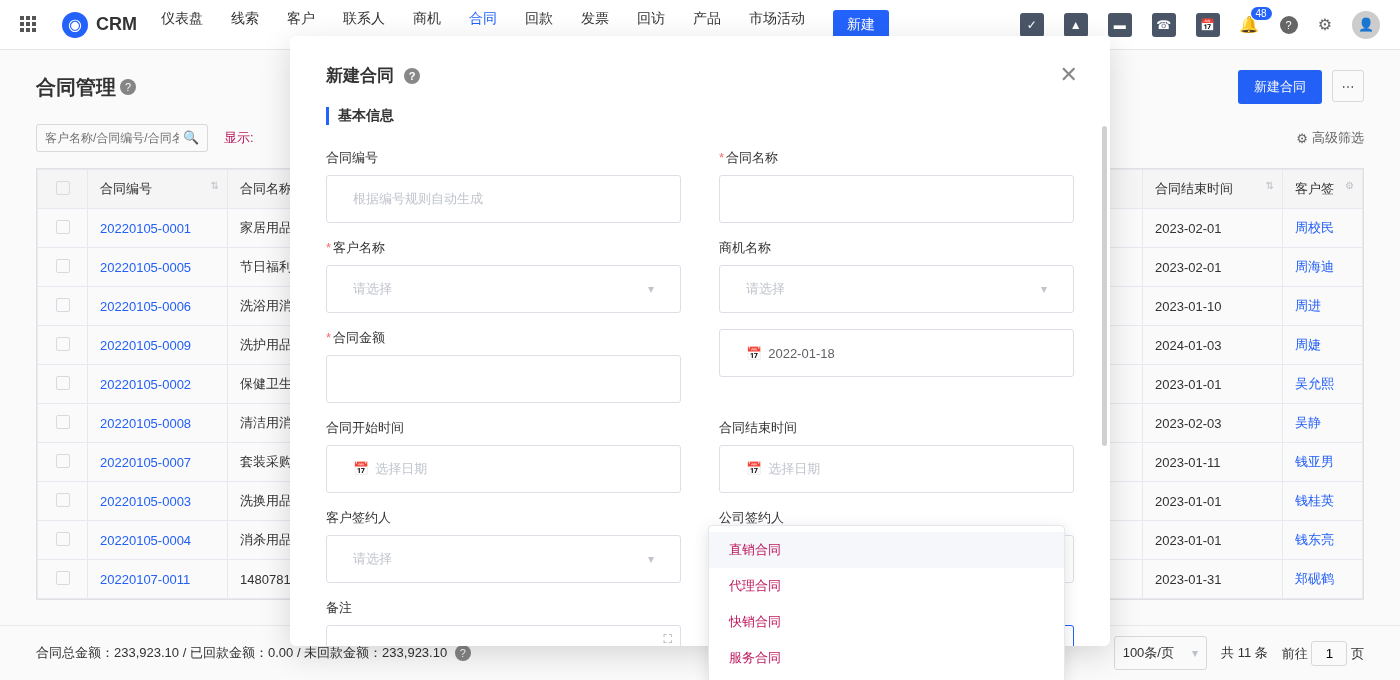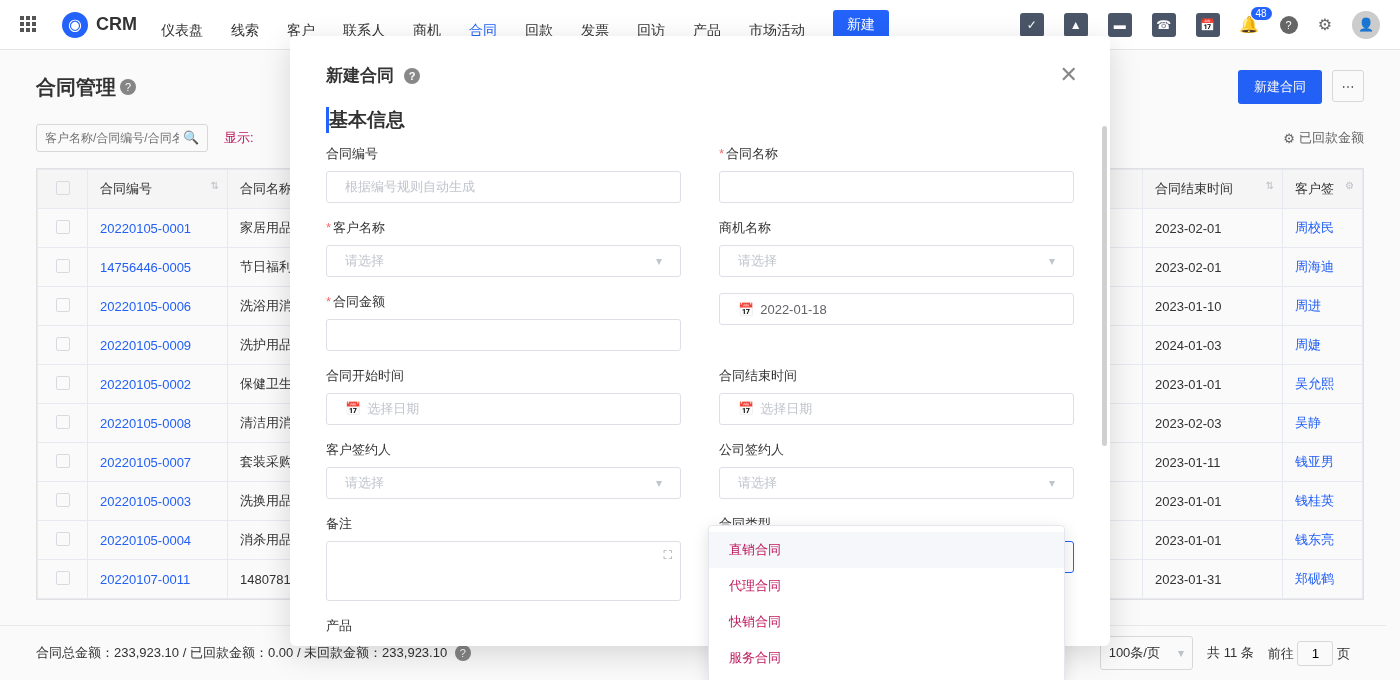--- a/index.html
+++ b/index.html
@@ -5,21 +5,21 @@
     * { margin: 0; padding: 0; box-sizing: border-box; font-family: -apple-system, "Microsoft YaHei", sans-serif; }
     body { background: #fff; color: #333; font-size: 13px; width: 1400px; height: 680px; overflow: hidden; position: relative; }
 
     
     .topnav { height: 50px; display: flex; align-items: center; padding: 0 20px; border-bottom: 1px solid #e6e6e6; gap: 24px; }
     .apps-icon { width: 18px; height: 18px; display: grid; grid-template-columns: repeat(3,4px); grid-template-rows: repeat(3,4px); gap: 2px; }
     .apps-icon span { background: #555; }
     .logo-wrap { display: flex; align-items: center; gap: 8px; }
     .logo-circle { width: 26px; height: 26px; border-radius: 50%; background: #2362fb; display: flex; align-items: center; justify-content: center; color: #fff; font-size: 16px; }
     .logo-text { font-size: 18px; font-weight: 600; color: #333; }
-    .nav-items { display: flex; gap: 28px; align-items: flex-end; }
+    .nav-items { display: flex; gap: 28px; align-items: flex-start; }
     .nav-item { color: #333; cursor: pointer; font-size: 14px; }
     .nav-item.active { color: #2362fb; }
     .nav-btn { background: #2362fb; color: #fff; padding: 6px 14px; border-radius: 3px; cursor: pointer; font-size: 14px; }
     .nav-right { margin-left: auto; display: flex; gap: 20px; align-items: center; }
     .nav-right-icon { width: 24px; height: 24px; background: #4a5568; border-radius: 3px; display: flex; align-items: center; justify-content: center; color: #fff; font-size: 12px; }
     .bell-badge { position: relative; width: 20px; }
     .badge-num { position: absolute; top: -8px; right: -12px; background: #2362fb; color: #fff; font-size: 10px; padding: 1px 5px; border-radius: 8px; }
     .avatar { width: 28px; height: 28px; border-radius: 50%; background: #ccc; display: flex; align-items: center; justify-content: center; }
 
     
@@ -43,38 +43,38 @@
     table { width: 100%; border-collapse: collapse; }
     th, td { border: 1px solid #ebeef5; padding: 10px 12px; text-align: left; font-size: 13px; white-space: nowrap; }
     th { background: #fafafa; color: #333; font-weight: 500; position: relative; }
     .sort-ic { position: absolute; right: 8px; color: #c0c4cc; font-size: 10px; }
     .chk { width: 14px; height: 14px; border: 1px solid #dcdfe6; display: inline-block; border-radius:2px; }
     .link { color: #2362fb; cursor: pointer; }
     .col-check { width: 50px; text-align:center; }
     .col-narrow { width: 140px; }
 
     
-    .footer { position: absolute; bottom: 0; left: 0; right: 14px; padding: 10px 36px; display: flex; align-items: center; background: #fff; border-top: 1px solid #eee; font-size: 13px; }
+    .footer { position: absolute; bottom: 0; left: 0; right: 0; padding: 10px 36px; display: flex; align-items: center; background: #fff; border-top: 1px solid #eee; font-size: 13px; }
     .footer .amt { color: #333; }
     .footer .amt-num { font-weight:500; }
     .pager { margin-left: auto; display: flex; align-items: center; gap: 14px; }
     .page-size { border: 1px solid #ddd; padding: 7px 8px; border-radius: 3px; display:flex; align-items:center; gap:18px; }
     .page-jump input { width: 36px; text-align: center; border: 1px solid #ddd; padding: 4px; border-radius: 3px; }
 
     
     .modal-backdrop { position: absolute; inset: 50px 0 0 0; background: rgba(0,0,0,0.02); }
     .modal { position: absolute; top: 36px; left: 290px; width: 820px; height: 610px; background: #fff; border-radius: 6px; box-shadow: 0 8px 30px rgba(0,0,0,0.15); padding: 28px 36px; overflow: hidden; }
     .modal-title { font-size: 17px; font-weight: 600; display: flex; align-items: center; gap: 6px; }
     .modal-close { position: absolute; top: 26px; right: 32px; font-size: 22px; color: #888; cursor: pointer; }
-    .section-title { font-size: 19px; font-weight: 600; margin: 20px 0 12px; padding-left: 0; border-left: 3px solid #2362fb; }
+    .section-title { font-size: 14px; font-weight: 600; margin: 20px 0 24px; padding-left: 9px; border-left: 3px solid #2362fb; }
     .form-grid { display: grid; grid-template-columns: 1fr 1fr; gap: 16px 38px; }
     .form-item { display: flex; flex-direction: column; gap: 8px; }
     .form-label { font-size: 13px; color: #333; }
     .req { color: #f56c6c; margin-right: 2px; }
-    .form-input { height: 32px; padding: 0 18px; border: 1px solid #dcdfe6; border-radius: 3px; font-size: 13px; color: #606266; display: flex; align-items: center; justify-content: space-between; }
+    .form-input { height: 48px; padding: 0 26px; border: 1px solid #dcdfe6; border-radius: 3px; font-size: 13px; color: #606266; display: flex; align-items: center; justify-content: space-between; }
     .form-input.focused { border-color: #2362fb; }
     .placeholder { color: #c0c4cc; }
     .caret { color: #c0c4cc; font-size: 12px; }
     .date-ic { color: #c0c4cc; margin-right: 6px; }
     .textarea-wrap { border: 1px solid #dcdfe6; border-radius: 3px; height: 60px; padding: 8px; position:relative; }
     .expand-ic { position: absolute; top: 6px; right: 8px; color: #909399; font-size: 12px; }
     .scroll-indicator { position: absolute; right: 3px; top: 90px; width: 5px; height: 320px; background: #d0d0d0; border-radius: 3px; }
 
     
     .dropdown { position: absolute; top: 525px; left: 708px; width: 357px; background: #fff; box-shadow: 0 4px 16px rgba(0,0,0,0.12); border-radius: 4px; padding: 6px 0; border:1px solid #e4e7ed; }
@@ -142,21 +142,21 @@
 </div>
 
 <div class="toolbar">
   <div class="search-box">
     <input class="search-input" placeholder="客户名称/合同编号/合同名称" style="">
     <span class="search-icon-sm">🔍</span>
   </div>
   <span class="show-label">显示:</span>
   <div class="adv-filter">
     <span>⚙</span>
-    <span>已回款金额</span>
+    <span>高级筛选</span>
   </div>
 </div>
 
 <div class="table-wrap">
   <table>
     <thead>
       <tr>
         <th class="col-check"><span class="chk"></span></th>
         <th class="col-narrow"><span>合同编号</span><span class="sort-ic">⇅</span></th>
         <th><span>合同名称</span></th>
@@ -167,21 +167,21 @@
     <tbody id="tbody">
         <tr>
     <td class="col-check"><span class="chk"></span></td>
     <td><span class="link">20220105-0001</span></td>
     <td>家居用品</td>
     <td>2023-02-01</td>
     <td><span class="link">周校民</span></td>
         </tr>
         <tr>
     <td class="col-check"><span class="chk"></span></td>
-    <td><span class="link">14756446-0005</span></td>
+    <td><span class="link">20220105-0005</span></td>
     <td>节日福利</td>
     <td>2023-02-01</td>
     <td><span class="link">周海迪</span></td>
         </tr>
         <tr>
     <td class="col-check"><span class="chk"></span></td>
     <td><span class="link">20220105-0006</span></td>
     <td>洗浴用消</td>
     <td>2023-01-10</td>
     <td><span class="link">周进</span></td>

